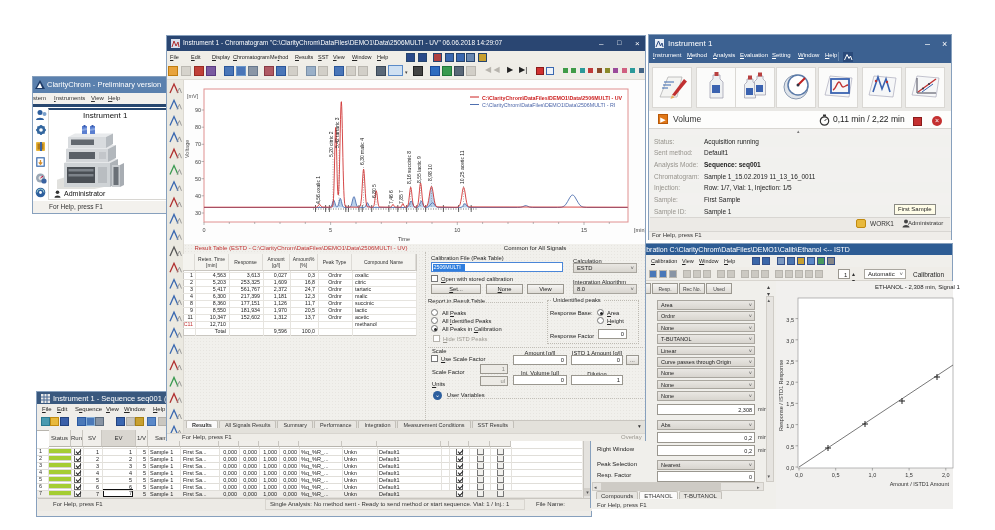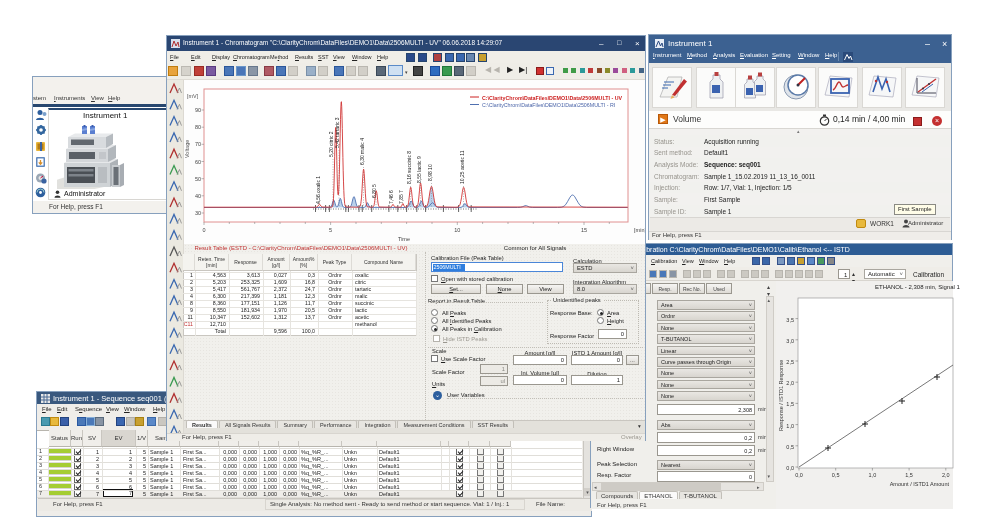--- a/index.html
+++ b/index.html
@@ -21,20 +21,27 @@
 .btn { position:absolute; background:linear-gradient(#f6f5f3,#dedbd5); border:1px solid #9a978f; color:#222; text-align:center; }
 .tab { display:inline-block; padding:1px 7px 0 7px; border:1px solid #c2bfb8; border-bottom:none; background:#e7e5e0; color:#333; margin-right:1px; border-radius:2px 2px 0 0; }
 .tab.on { background:#fbfafa; }
 svg { position:absolute; }
 </style>
 </head>
 <body>
 <div id="stage">
 
 <div class="win" id="wmain" style="left:32px;top:76px;width:137px;height:138px;background:#f3f1ed;z-index:1;">
+  <div class="tb" style="top:0;height:16px;background:#5b81ae;font-size:7.5px;">
+    <svg style="left:2px;top:3px;" width="10" height="10" viewBox="0 0 10 10">
+          <path d="M0 9L5 0l5 9z" fill="#1d3a66"></path>
+          <path d="M2 8L5 3l2.2 5z" fill="#fff"></path>
+        </svg>
+    <span style="position:absolute;left:14px;top:3px;">ClarityChrom - Preliminary version</span>
+  </div>
   <span style="position:absolute;left:0px;top:18px;font-size:6px;color:#333;">stem</span>
       <span style="position:absolute;left:21px;top:18px;font-size:6px;color:#333;"><u>I</u>nstruments</span>
       <span style="position:absolute;left:58px;top:18px;font-size:6px;color:#333;"><u>V</u>iew</span>
       <span style="position:absolute;left:75px;top:18px;font-size:6px;color:#333;"><u>H</u>elp</span>
   <div class="abs" style="left:0;top:27px;width:137px;height:3px;background:#27476f;"></div>
   <div class="abs" style="left:0;top:30px;width:137px;height:94px;background:#fff;"></div>
 
   <svg style="left:2px;top:32px;" width="13" height="92" viewBox="0 0 13 92">
     <g fill="#2d5f9e">
           <circle cx="5" cy="3.5" r="2.5"></circle>
@@ -880,21 +887,21 @@
         </g>
       </svg>
   <div class="abs" style="left:0;top:76px;width:302px;height:18px;background:#fdfdfc;border-bottom:1px solid #d8d6d2;"></div>
   <div class="abs" style="left:9px;top:79px;width:10px;height:10px;background:#e07818;border:1px solid #b85808;color:#fff;font-size:7px;text-align:center;line-height:10px;">▶</div>
   <div class="txt" style="left:24px;top:79px;font-size:8.5px;color:#333;">Volume</div>
   <svg style="left:170px;top:79px;" width="11" height="12" viewBox="0 0 11 12">
         <circle cx="5.5" cy="7" r="4.2" fill="none" stroke="#333" stroke-width="1.2"></circle>
         <rect x="4" y="0.5" width="3" height="2" fill="#333"></rect>
         <path d="M5.5 7L7.5 5" stroke="#333" stroke-width="1"></path>
       </svg>
-  <div class="txt" style="left:184px;top:79px;font-size:8.5px;color:#222;">0,14 min / 4,00 min</div>
+  <div class="txt" style="left:184px;top:79px;font-size:8.5px;color:#222;">0,11 min / 2,22 min</div>
   <div class="abs" style="left:264px;top:82px;width:9px;height:9px;background:#c43030;border:1px solid #8a1a1a;"></div>
   <div class="abs" style="left:283px;top:81px;width:10px;height:10px;border-radius:50%;background:#c43030;color:#fff;font-size:7px;text-align:center;line-height:10px;">×</div>
   <div class="txt" style="left:148px;top:93px;font-size:5px;color:#777;">▴</div>
   <div class="abs" style="left:1px;top:100.0px;width:300px;height:11.7px;background:#f1f1ee;"></div>
   <div class="txt" style="left:5px;top:102.5px;font-size:6.5px;color:#96938c;">Status:</div>
   <div class="txt" style="left:55px;top:102.5px;font-size:6.5px;color:#222;font-weight:normal;">Acquisition running</div>
   <div class="txt" style="left:5px;top:114.2px;font-size:6.5px;color:#96938c;">Sent method:</div>
   <div class="txt" style="left:55px;top:114.2px;font-size:6.5px;color:#222;font-weight:normal;">Default1</div>
   <div class="abs" style="left:1px;top:123.4px;width:300px;height:11.7px;background:#f1f1ee;"></div>
   <div class="txt" style="left:5px;top:125.9px;font-size:6.5px;color:#96938c;">Analysis Mode:</div>

